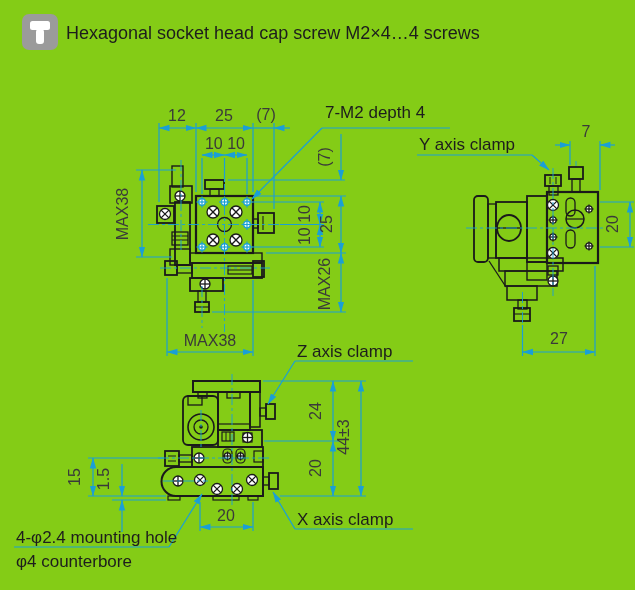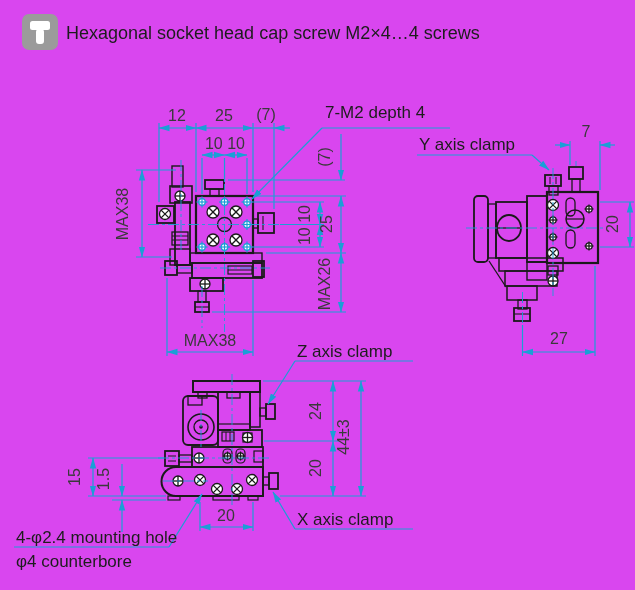--- a/index.html
+++ b/index.html
@@ -1,16 +1,16 @@
 <!DOCTYPE html>
 <html><head>
 <meta charset="utf-8">
 <style>
   html,body{margin:0;padding:0;background:#ffffff;}
-  .page{position:relative;width:635px;height:590px;background:#d946ef;overflow:hidden;
+  .page{position:relative;width:635px;height:590px;background:#84cc16;overflow:hidden;
         font-family:"Liberation Sans","DejaVu Sans",sans-serif;}
   svg{display:block;}
   text{font-family:"Liberation Sans","DejaVu Sans",sans-serif;}
   .dimtxt{font-size:16px;fill:#3a3a3a;}
   .labtxt{font-size:17px;fill:#1d1d1d;}
   .title{font-size:18px;fill:#1d1d1d;}
 </style>
 </head>
 <body>
 

